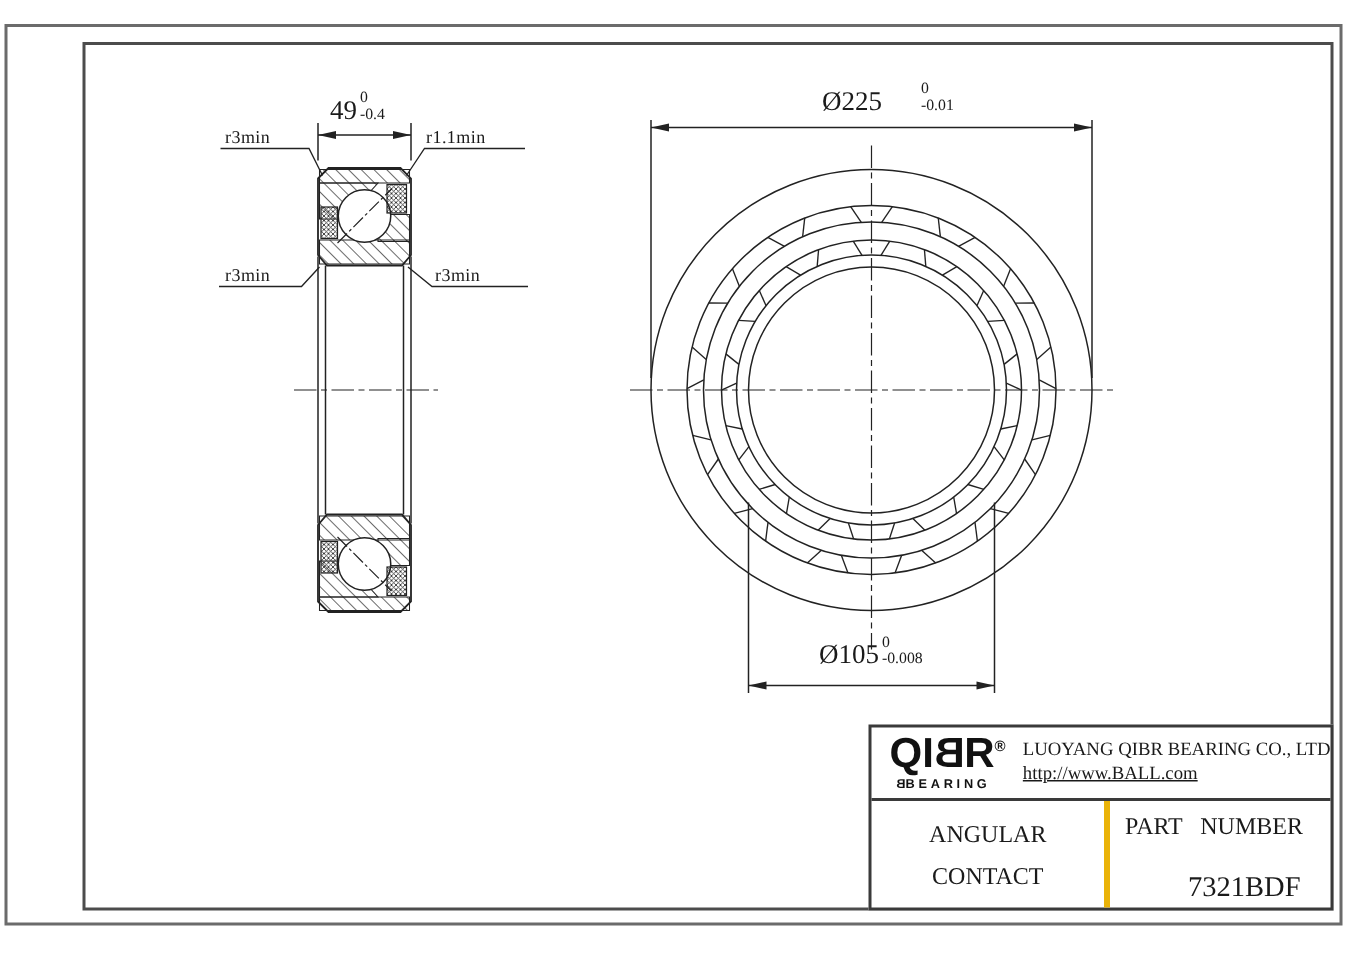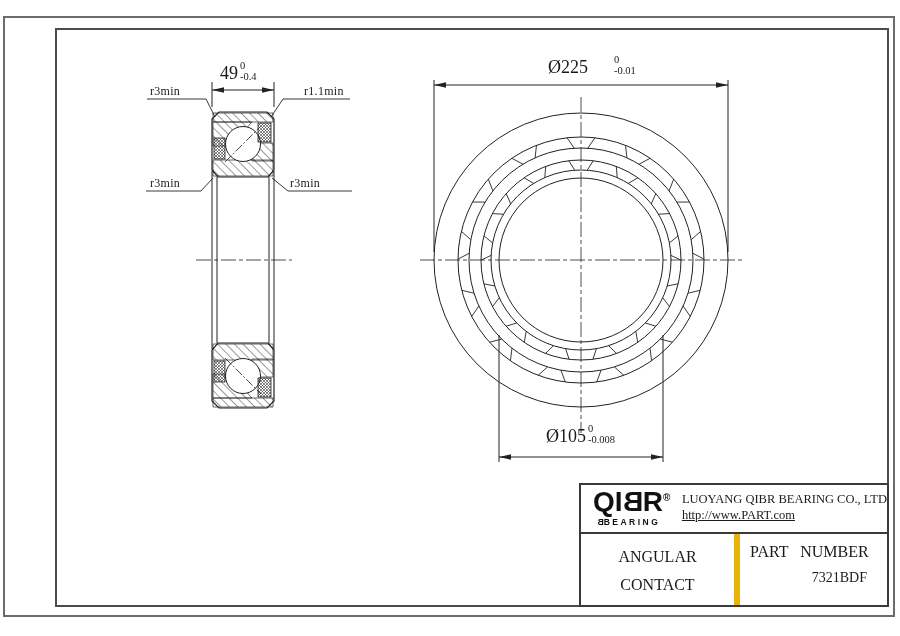--- a/index.html
+++ b/index.html
@@ -21,24 +21,24 @@
   .tb{left:579px;top:483px;width:310px;height:124px;border:2px solid #3a3a3a;box-sizing:border-box;display:flex;flex-direction:column;background:#fff;}
   .tb-top{height:47px;display:flex;border-bottom:2px solid #3a3a3a;}
   .tb-logo{width:120px;padding:3px 0 0 12px;box-sizing:border-box;}
   .logo-main{font-family:"Liberation Sans",sans-serif;font-weight:bold;font-size:28px;line-height:1;letter-spacing:0;color:#111;}
   .logo-reg{font-size:10px;vertical-align:super;line-height:1;}
   .logo-sub{font-family:"Liberation Sans",sans-serif;font-weight:bold;font-size:8.5px;letter-spacing:2.5px;color:#111;margin-top:1px;margin-left:2px;}
   .mirror{display:inline-block;transform:scaleX(-1);}
   .tb-co{flex:1;padding-top:6px;font-size:12.5px;line-height:1.3;white-space:nowrap;}
   .tb-url{text-decoration:underline;}
   .tb-bottom{flex:1;display:flex;}
-  .tb-prod{width:159px;border-right:6px solid #eab308;box-sizing:border-box;text-align:center;font-size:16px;padding-top:9px;line-height:1.75;}
+  .tb-prod{width:159px;border-right:4px solid #eab308;box-sizing:border-box;text-align:center;font-size:16px;padding-top:9px;line-height:1.75;}
   .tb-part{flex:1;font-size:16px;padding:9px 0 0 10px;box-sizing:border-box;}
   .tb-part .pn-label{word-spacing:8px;}
-  .tb-pn{font-size:14px;text-align:right;padding-right:20px;margin-top:9px;}
+  .tb-pn{font-size:19px;text-align:right;padding-right:20px;margin-top:20px;}
 </style>
 </head>
 <body>
 
 <div class="abs outer-frame"></div>
 <div class="abs inner-frame"></div>
 
 <svg class="draw" viewBox="0 0 900 636" stroke="#222" fill="none" stroke-width="1">
   <defs>
     <pattern id="hatch" width="6" height="6" patternUnits="userSpaceOnUse" patternTransform="rotate(-45)">
@@ -181,21 +181,21 @@
       <line x1="499" y1="335" x2="499" y2="462"></line>
       <line x1="663" y1="335" x2="663" y2="462"></line>
       <line x1="499" y1="457" x2="663" y2="457"></line>
       <polygon points="499,457 511,454.3 511,459.7" fill="#222" stroke="none"></polygon>
       <polygon points="663,457 651,454.3 651,459.7" fill="#222" stroke="none"></polygon>
     </g>
   </g>
 </svg>
 
 <div class="abs lbl" style="left:150px;top:84px;">r3min</div>
-<div class="abs lbl" style="left:284px;top:84px;margin-left:20px;">r1.1min</div>
+<div class="abs lbl" style="left:284px;top:84px;">r1.1min</div>
 <div class="abs lbl" style="left:150px;top:176px;">r3min</div>
 <div class="abs lbl" style="left:290px;top:176px;">r3min</div>
 
 <div class="abs dim" style="left:220px;top:63px;">
   <span class="val">49</span>
   <span class="tol">
     <span>0</span>
     <span>-0.4</span>
   </span>
 </div>
@@ -217,21 +217,21 @@
 </div>
 
 <div class="abs tb">
   <div class="tb-top">
     <div class="tb-logo">
       <div class="logo-main"><span>QI</span><span class="mirror">B</span><span>R</span><span class="logo-reg">®</span></div>
       <div class="logo-sub"><span class="mirror">B</span><span>BEARING</span></div>
     </div>
     <div class="tb-co">
       <div>LUOYANG QIBR BEARING CO., LTD</div>
-      <div class="tb-url">http://www.PART.com</div>
+      <div class="tb-url">http://www.BALL.com</div>
     </div>
   </div>
   <div class="tb-bottom">
     <div class="tb-prod">
       <div>ANGULAR CONTACT</div>
     </div>
     <div class="tb-part">
       <div class="pn-label">PART NUMBER</div>
       <div class="tb-pn">7321BDF</div>
     </div>

